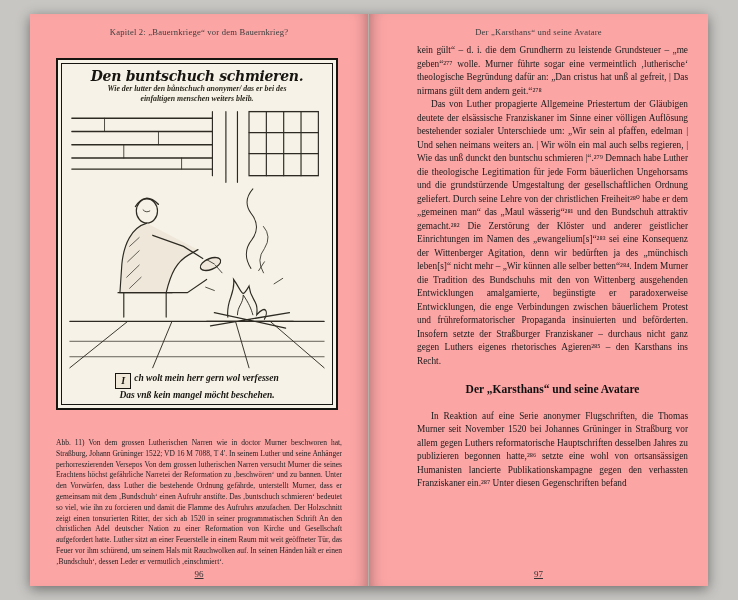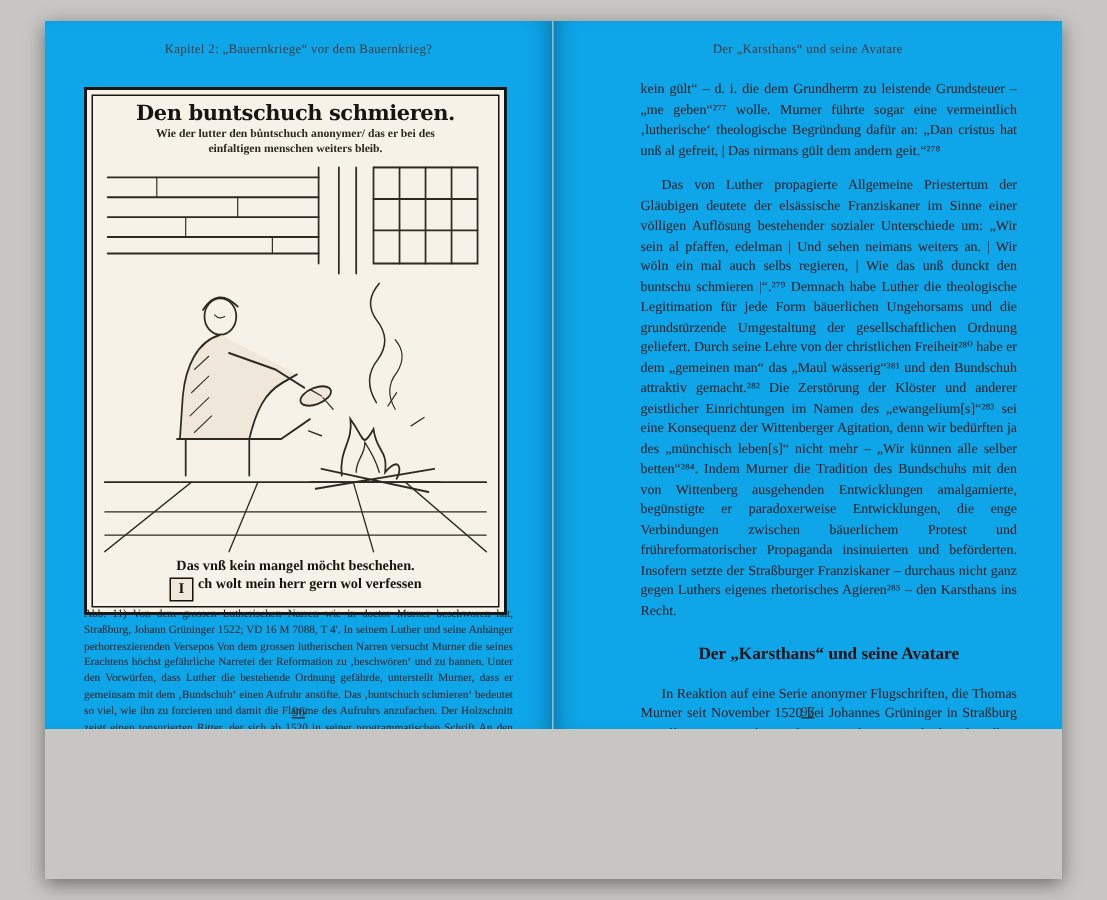--- a/index.html
+++ b/index.html
@@ -5,61 +5,61 @@
   html,body{margin:0;padding:0;}
   body{
     width:738px;height:600px;position:relative;overflow:hidden;
     background:#c7c6c3;
     font-family:"Liberation Serif","DejaVu Serif",serif;
   }
   .spread{
     position:absolute;left:30px;top:14px;width:678px;height:572px;
     display:flex;box-shadow:0 3px 12px rgba(0,0,0,.45);
   }
-  .page{width:339px;height:472px;background:#0ea5e9;position:relative;overflow:hidden;box-sizing:border-box;}
+  .page{width:339px;height:572px;background:#fca5a5;position:relative;overflow:hidden;box-sizing:border-box;}
   .page-left{box-shadow:inset -12px 0 16px -12px rgba(0,0,0,.38);border-right:1px solid #b5b2ac;}
   .page-right{box-shadow:inset 12px 0 16px -12px rgba(0,0,0,.38);}
   .running-head{
     position:absolute;top:13px;left:0;right:0;text-align:center;
     font-size:8.6px;color:#3c3c3c;letter-spacing:.2px;
   }
   .pagenum{position:absolute;bottom:7px;left:0;right:0;text-align:center;font-size:9px;color:#333;text-decoration:underline;}
 
   
   .woodcut{
     position:absolute;top:44px;left:26px;width:282px;height:352px;
     border:2px solid #171510;background:#f6f2e7;padding:3px;box-sizing:border-box;
   }
   .woodcut-inner{
     border:1px solid #171510;height:100%;box-sizing:border-box;
-    display:flex;flex-direction:column;align-items:center;padding:4px 4px 2px;
+    display:flex;flex-direction:column;align-items:center;padding:4px 4px 2px;font-style:italic;
   }
   .wc-title{font-size:14px;font-weight:700;letter-spacing:-.3px;color:#171510;font-family:"DejaVu Serif",serif;}
   .wc-sub{font-size:7.8px;font-weight:700;color:#2b281f;line-height:9.5px;}
   .wc-art{flex:1;width:100%;margin-top:2px;min-height:0;}
   .wc-art svg{width:100%;height:100%;display:block;}
   .wc-footer{width:100%;text-align:center;padding:2px 0 1px;}
   .wc-foot-line{font-size:9.5px;font-weight:700;line-height:12px;color:#171510;}
   .wc-initial{
     display:inline-flex;width:14px;height:14px;border:1px solid #171510;background:#efe8d8;
     align-items:center;justify-content:center;font-size:10px;font-weight:700;
     margin-right:3px;vertical-align:-3px;
   }
 
   .caption{
-    position:absolute;top:390px;left:26px;width:286px;
+    position:absolute;top:424px;left:26px;width:286px;
     font-size:7.5px;line-height:10.8px;text-align:justify;color:#232323;
   }
 
   
   .textcol{
     position:absolute;top:30px;left:48px;width:271px;
     font-size:9.3px;line-height:13.5px;text-align:justify;color:#1b1b1b;
   }
-  .textcol p{margin:10px;}
+  .textcol p{margin:0;}
   .para-indent{text-indent:14px;}
   .section-heading{
     text-align:center;font-weight:700;font-size:11.5px;margin:15px 0 13px;color:#101010;
   }
 </style>
 </head>
 <body>
 
 <div class="spread">
 
@@ -104,24 +104,24 @@
             <path d="M150 200 L232 188 M154 188 L228 202 M146 196 L236 196"></path>
             <path d="M162 152 l-7 -7 M200 150 l6 -8 M216 162 l9 -5 M154 168 l-9 -3" stroke-width="0.8"></path>
 
             <path d="M4 196 H268"></path>
             <path d="M4 238 L64 196 M268 238 L212 196 M90 238 L110 196 M190 238 L176 196" stroke-width="0.9"></path>
             <path d="M4 214 H268 M4 228 H268" stroke-width="0.7"></path>
           </svg>
         </div>
 
         <div class="wc-footer">
-          <div class="wc-foot-line">Das vnß kein mangel möcht beschehen.</div>
           <div class="wc-foot-line">
             <span class="wc-initial">I</span><span>ch wolt mein herr gern wol verfessen</span>
           </div>
+          <div class="wc-foot-line">Das vnß kein mangel möcht beschehen.</div>
         </div>
       </div>
     </div>
 
     <div class="caption">Abb. 11) Von dem grossen Lutherischen Narren wie in doctor Murner beschworen hat, Straßburg, Johann Grüninger 1522; VD 16 M 7088, T 4'. In seinem Luther und seine Anhänger perhorreszierenden Versepos Von dem grossen lutherischen Narren versucht Murner die seines Erachtens höchst gefährliche Narretei der Reformation zu ‚beschwören‘ und zu bannen. Unter den Vorwürfen, dass Luther die bestehende Ordnung gefährde, unterstellt Murner, dass er gemeinsam mit dem ‚Bundschuh‘ einen Aufruhr anstifte. Das ‚buntschuch schmieren‘ bedeutet so viel, wie ihn zu forcieren und damit die Flamme des Aufruhrs anzufachen. Der Holzschnitt zeigt einen tonsurierten Ritter, der sich ab 1520 in seiner programmatischen Schrift An den christlichen Adel deutscher Nation zu einer Reformation von Kirche und Gesellschaft aufgefordert hatte. Luther sitzt an einer Feuerstelle in einem Raum mit weit geöffneter Tür, das Feuer vor ihm schürend, um seinem Hals mit Rauchwolken auf. In seinen Händen hält er einen ‚Bundschuh‘, dessen Leder er vermutlich ‚einschmiert‘.</div>
 
     <div class="pagenum">96</div>
   </div>
 
   <div class="page page-right">

